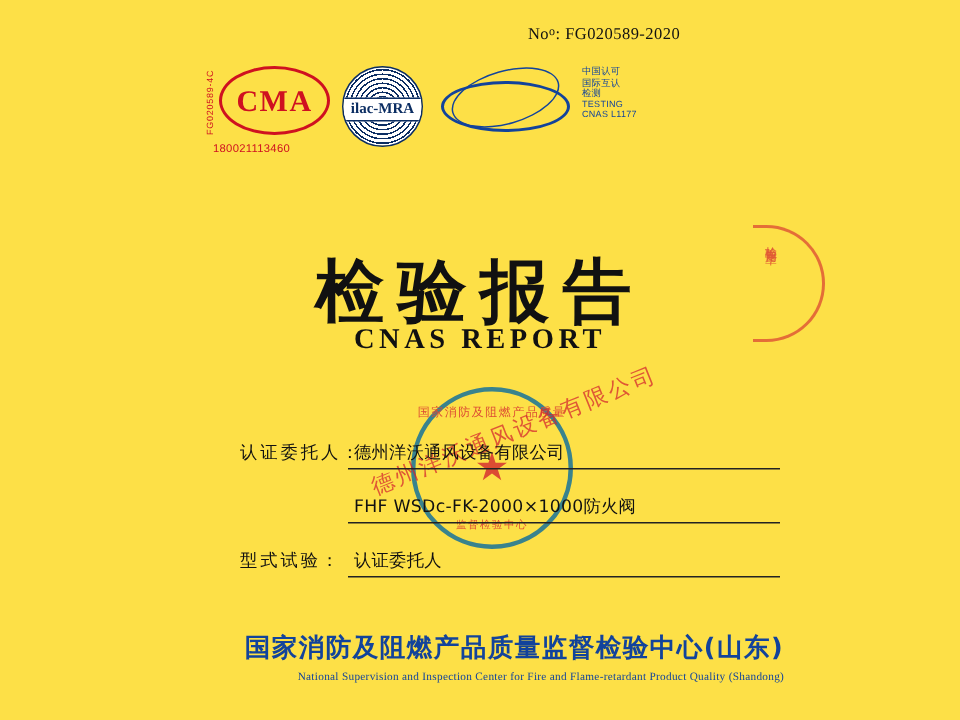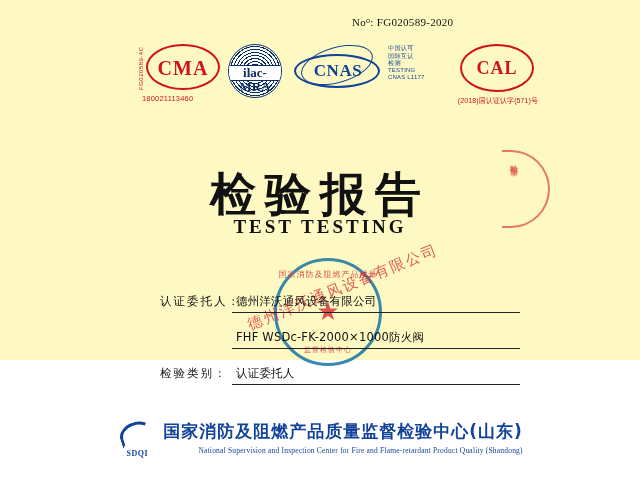--- a/index.html
+++ b/index.html
@@ -11,22 +11,22 @@
     width: 640px;
     height: 480px;
     font-family: "Liberation Sans", sans-serif;
     color: #1a1a1a;
     position: relative;
     overflow: hidden;
   }
   .page {
     position: absolute;
     left: 0; top: 0;
-    width: 640px; height: 360px;
-    background: #fef9c3;
+    width: 640px; height: 480px;
+    background: #fde047;
   }
 
   
   .report-no {
     position: absolute;
     left: 352px;
     top: 16px;
     font-size: 11px;
     letter-spacing: .3px;
     color: #111;
@@ -106,21 +106,21 @@
   }
   .ilac-band {
     position: absolute;
     left: 0; right: 0;
     top: 20px;
     height: 14px;
     background: #ffffff;
     border-top: 1px solid #0b2d62;
     border-bottom: 1px solid #0b2d62;
     text-align: center;
-    font-size: 13px;
+    font-size: 10px;
     line-height: 14px;
     font-weight: bold;
     color: #0b2d62;
     font-family: "Liberation Serif", serif;
   }
 
   
   .logo-cnas { left: 150px; width: 96px; }
   .cnas-wrap { position: relative; height: 58px; }
   .cnas-ellipse {
@@ -414,43 +414,36 @@
     <div class="logo logo-ilac">
       <div class="ilac-circle">
         <div class="ilac-band">ilac-MRA</div>
       </div>
     </div>
 
     <div class="logo logo-cnas">
       <div class="cnas-wrap">
         <div class="cnas-ellipse"></div>
         <div class="cnas-ellipse2"></div>
-        <div class="cnas-text">CNAS</div>
       </div>
     </div>
 
     <div class="logo logo-cnas-cn">
       <div class="cnas-cn-line">中国认可</div>
       <div class="cnas-cn-line">国际互认</div>
       <div class="cnas-cn-line">检测</div>
       <div class="cnas-cn-line en">TESTING</div>
       <div class="cnas-cn-line en">CNAS L1177</div>
     </div>
 
-    <div class="logo logo-cal">
-      <div class="cal-oval">
-        <div class="cal-text">CAL</div>
-      </div>
-      <div class="cal-caption">(2018)国认证认字(571)号</div>
-    </div>
 
   </div>
 
   <div class="title-cn">检验报告</div>
-  <div class="title-en">TEST TESTING</div>
+  <div class="title-en">CNAS REPORT</div>
 
   <div class="stamp-edge"></div>
   <div class="stamp-edge-text">检验专用章</div>
 
   <div class="stamp-round">
     <div class="arc-top">国家消防及阻燃产品质量</div>
     <div class="star">★</div>
     <div class="arc-bottom">监督检验中心</div>
   </div>
 
@@ -463,31 +456,27 @@
       <div class="field-value">德州洋沃通风设备有限公司</div>
       <div class="field-line"></div>
     </div>
 
     <div class="field-row">
       <div class="field-value">FHF WSDc-FK-2000×1000防火阀</div>
       <div class="field-line"></div>
     </div>
 
     <div class="field-row">
-      <div class="field-label">检验类别：</div>
+      <div class="field-label">型式试验：</div>
       <div class="field-value">认证委托人</div>
       <div class="field-line"></div>
     </div>
 
   </div>
 
   <div class="footer">
     <div class="footer-inner">
-      <div class="footer-logo">
-        <div class="swoosh"></div>
-        <div class="sdqi">SDQI</div>
-      </div>
       <div class="footer-cn">国家消防及阻燃产品质量监督检验中心(山东)</div>
       <div class="footer-en">National Supervision and Inspection Center for Fire and Flame-retardant Product Quality (Shandong)</div>
     </div>
   </div>
 
 </div>
 
 </body></html>

